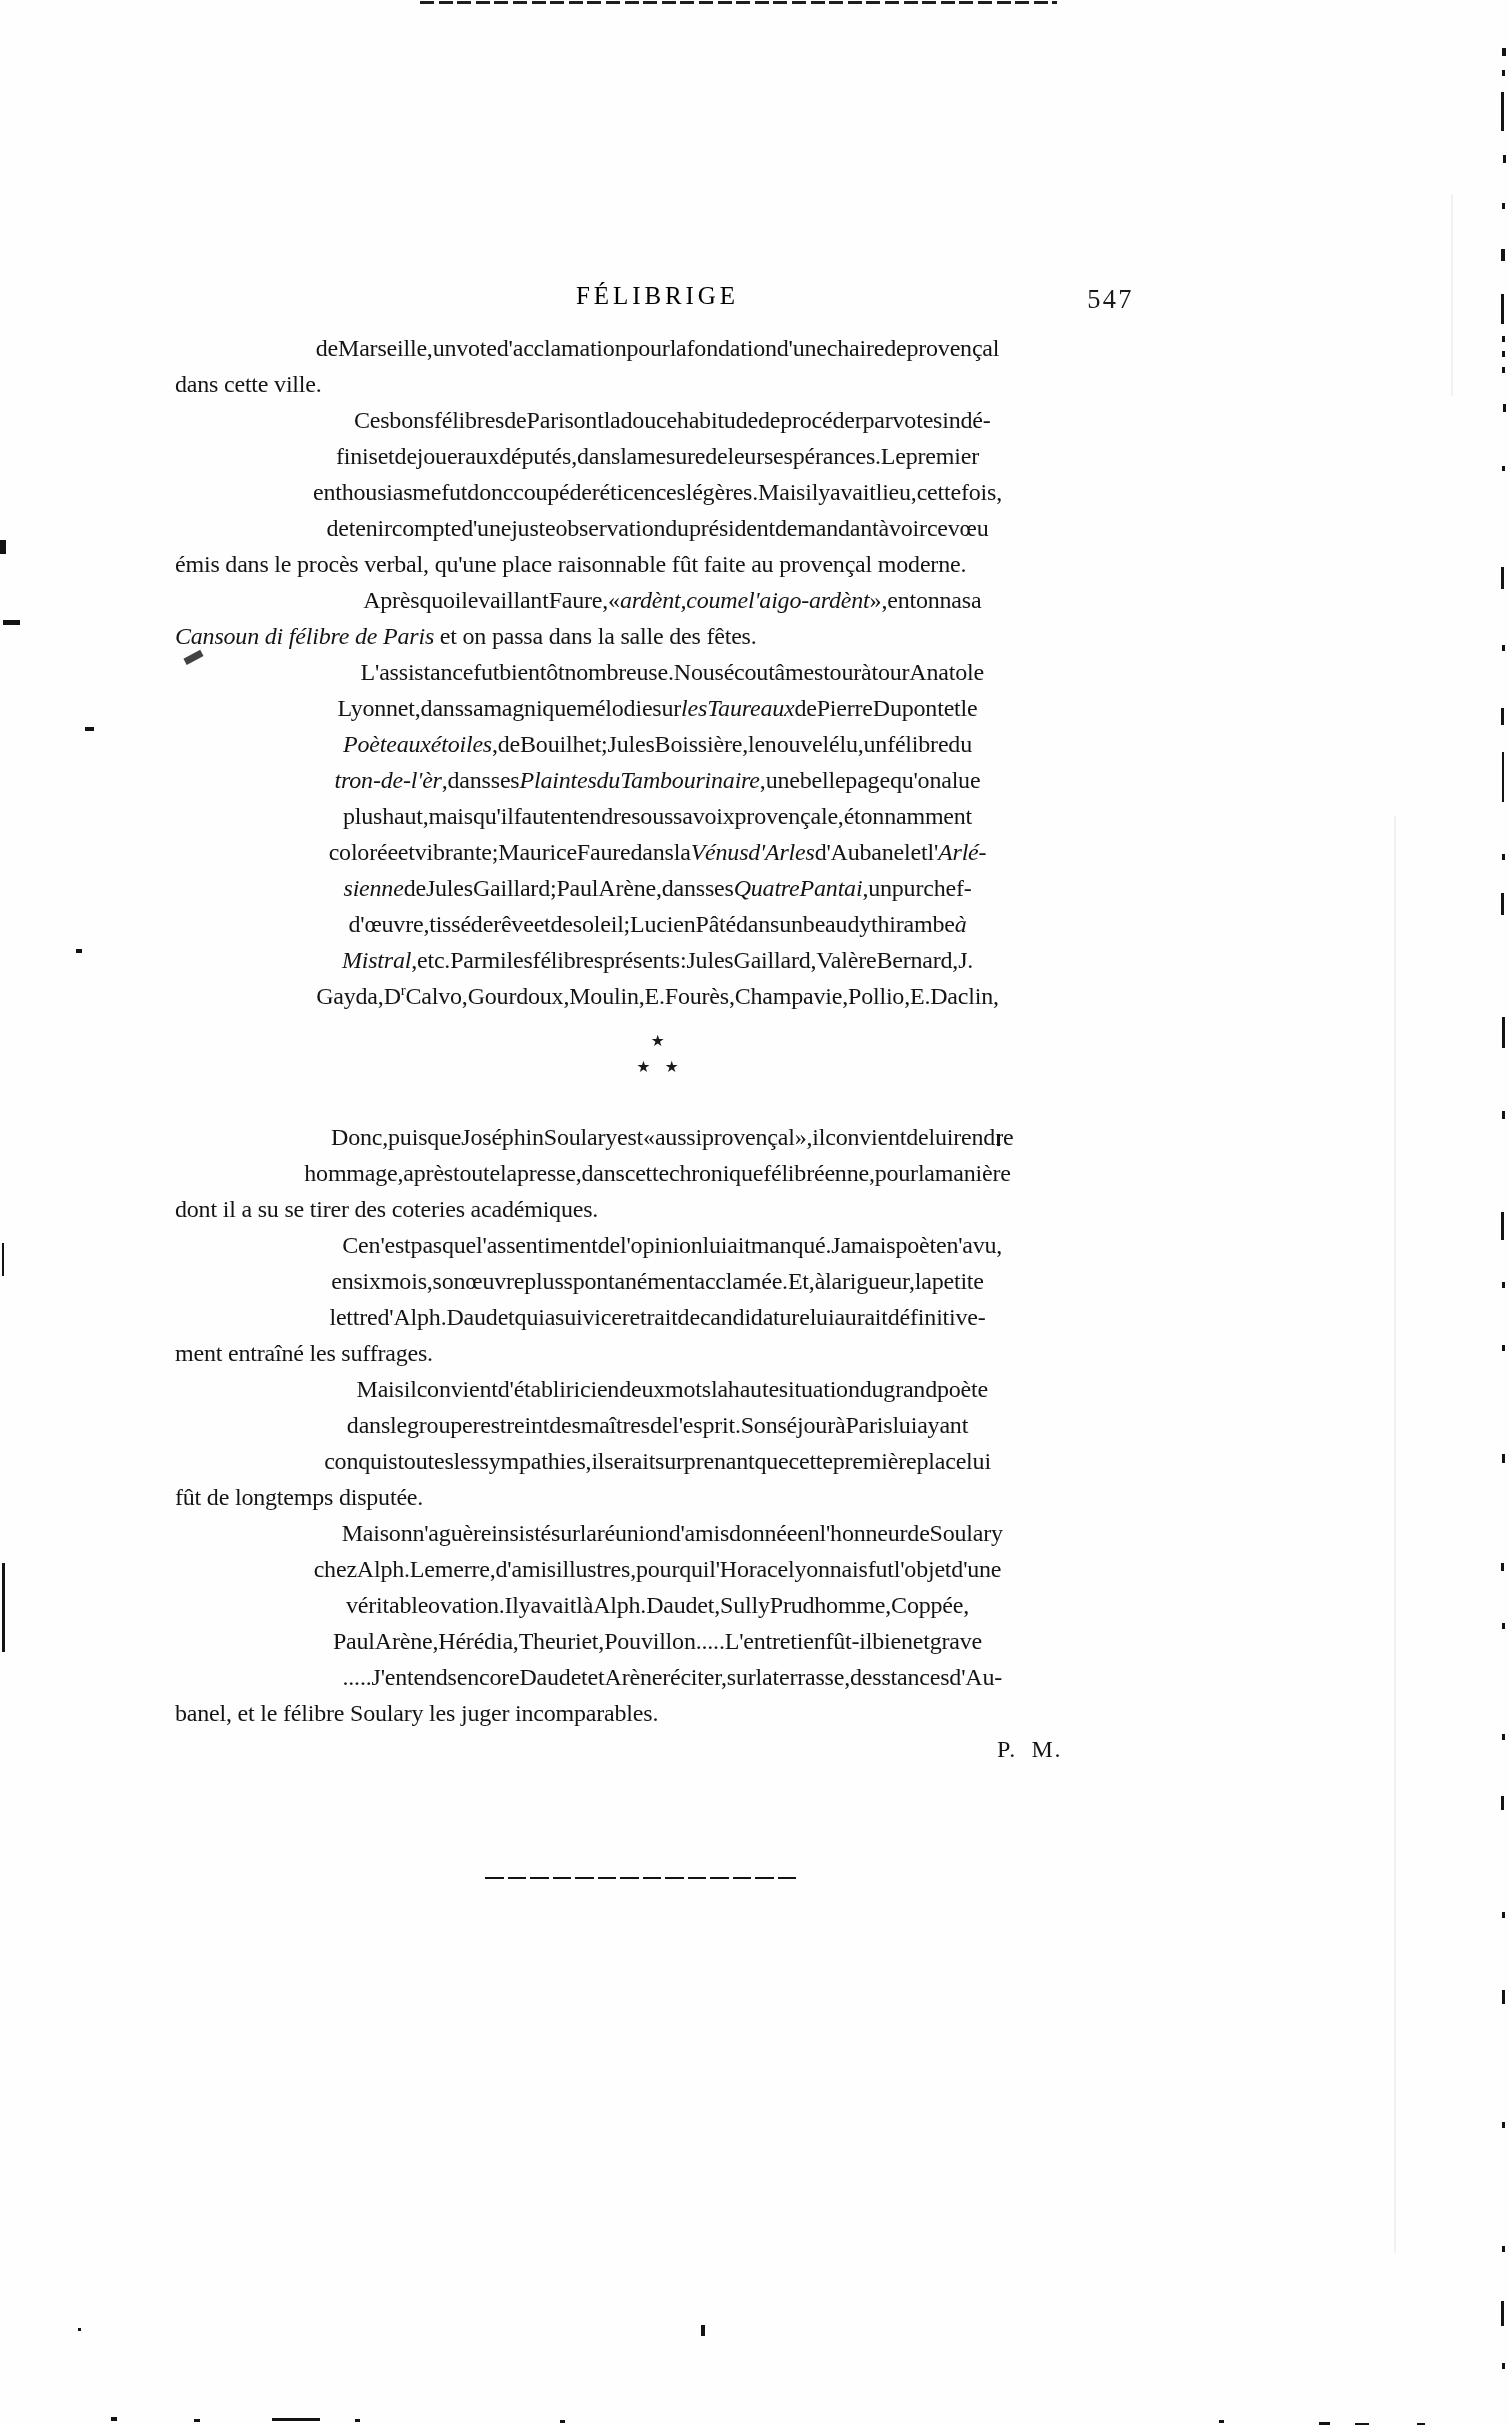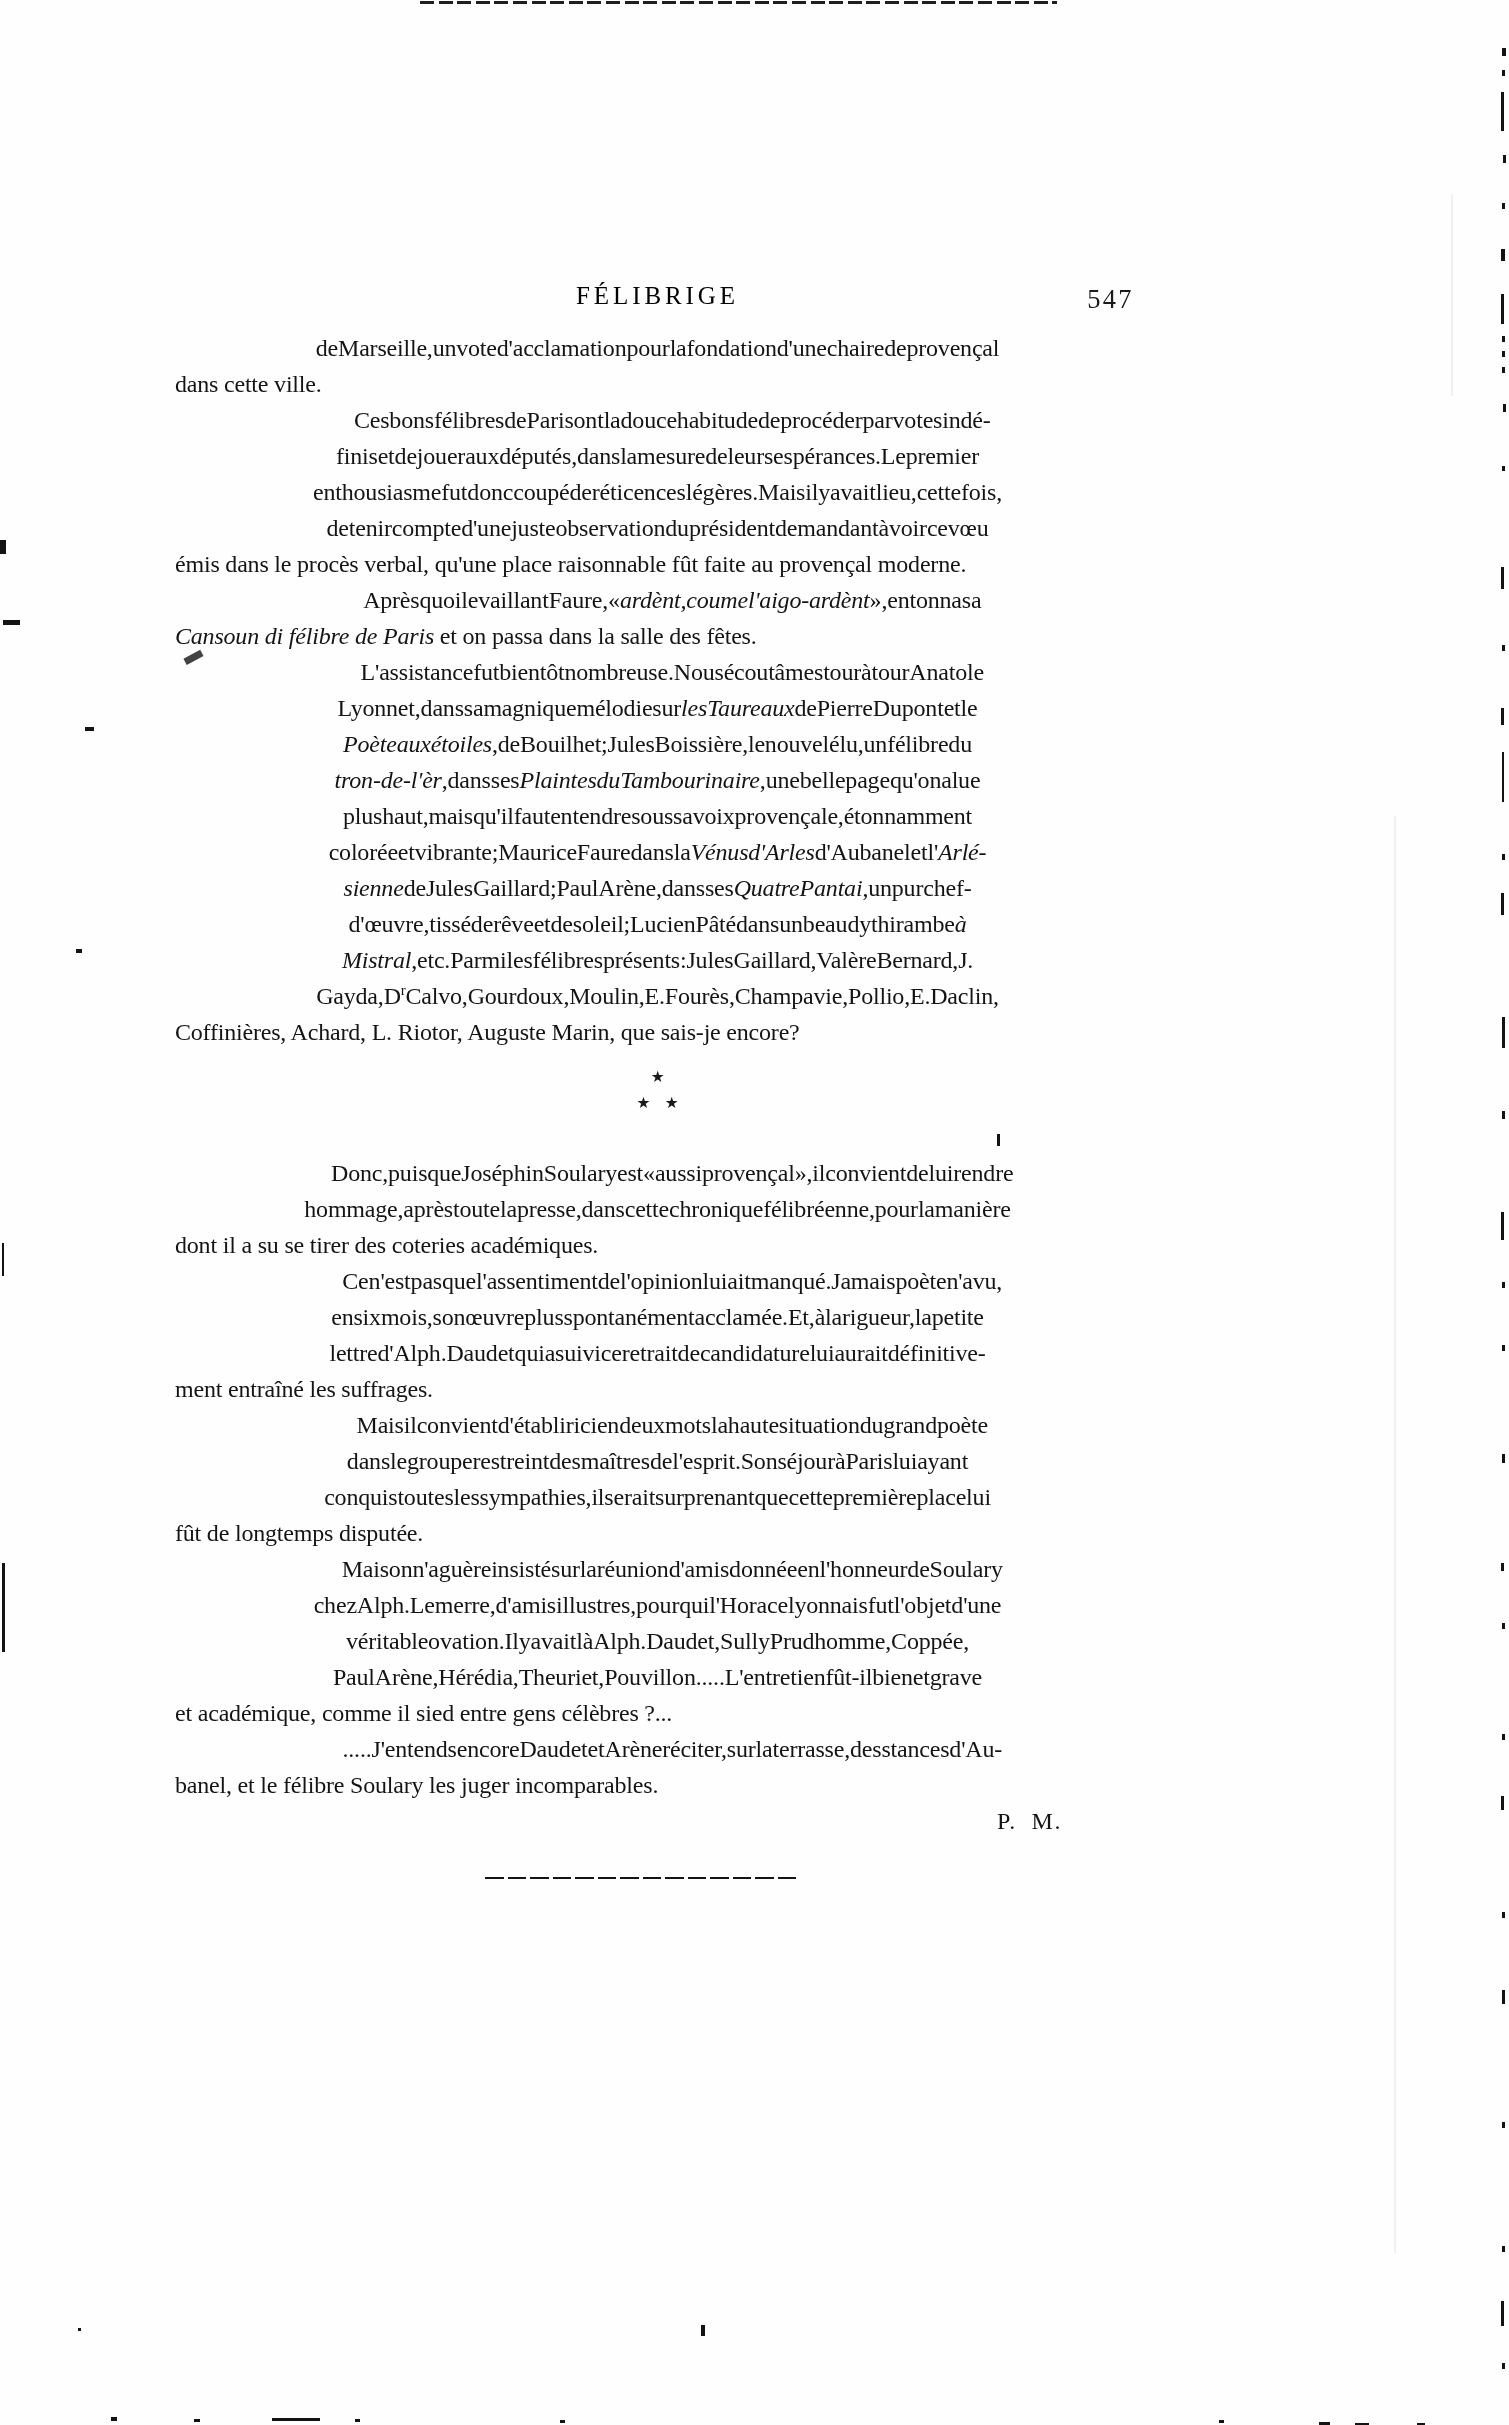--- a/index.html
+++ b/index.html
@@ -286,21 +286,20 @@
           <span class="word"><span>Calvo,</span></span>
           <span class="word"><span>Gourdoux,</span></span>
           <span class="word"><span>Moulin,</span></span>
           <span class="word"><span>E.</span></span>
           <span class="word"><span>Fourès,</span></span>
           <span class="word"><span>Champavie,</span></span>
           <span class="word"><span>Pollio,</span></span>
           <span class="word"><span>E.</span></span>
           <span class="word"><span>Daclin,</span></span>
         </div>
-        <div class="tline plain"><span>Coffinières, Achard, L. Riotor, Auguste Marin, que sais-je encore?</span></div>
       </div>
 
     <div class="asterism">
       <div class="ast-row">★</div>
       <div class="ast-row two">★ ★</div>
     </div>
 
     <div id="part2">
         <div class="tline just indent">
           <span class="word"><span>Donc,</span></span>
@@ -476,21 +475,20 @@
           <span class="word"><span>Arène,</span></span>
           <span class="word"><span>Hérédia,</span></span>
           <span class="word"><span>Theuriet,</span></span>
           <span class="word"><span>Pouvillon.....</span></span>
           <span class="word"><span>L'entretien</span></span>
           <span class="word"><span>fût-il</span></span>
           <span class="word"><span>bien</span></span>
           <span class="word"><span>et</span></span>
           <span class="word"><span>grave</span></span>
         </div>
-        <div class="tline plain"><span>et académique, comme il sied entre gens célèbres ?...</span></div>
         <div class="tline just indent">
           <span class="word"><span>.....</span></span>
           <span class="word"><span>J'entends</span></span>
           <span class="word"><span>encore</span></span>
           <span class="word"><span>Daudet</span></span>
           <span class="word"><span>et</span></span>
           <span class="word"><span>Arène</span></span>
           <span class="word"><span>réciter,</span></span>
           <span class="word"><span>sur</span></span>
           <span class="word"><span>la</span></span>

